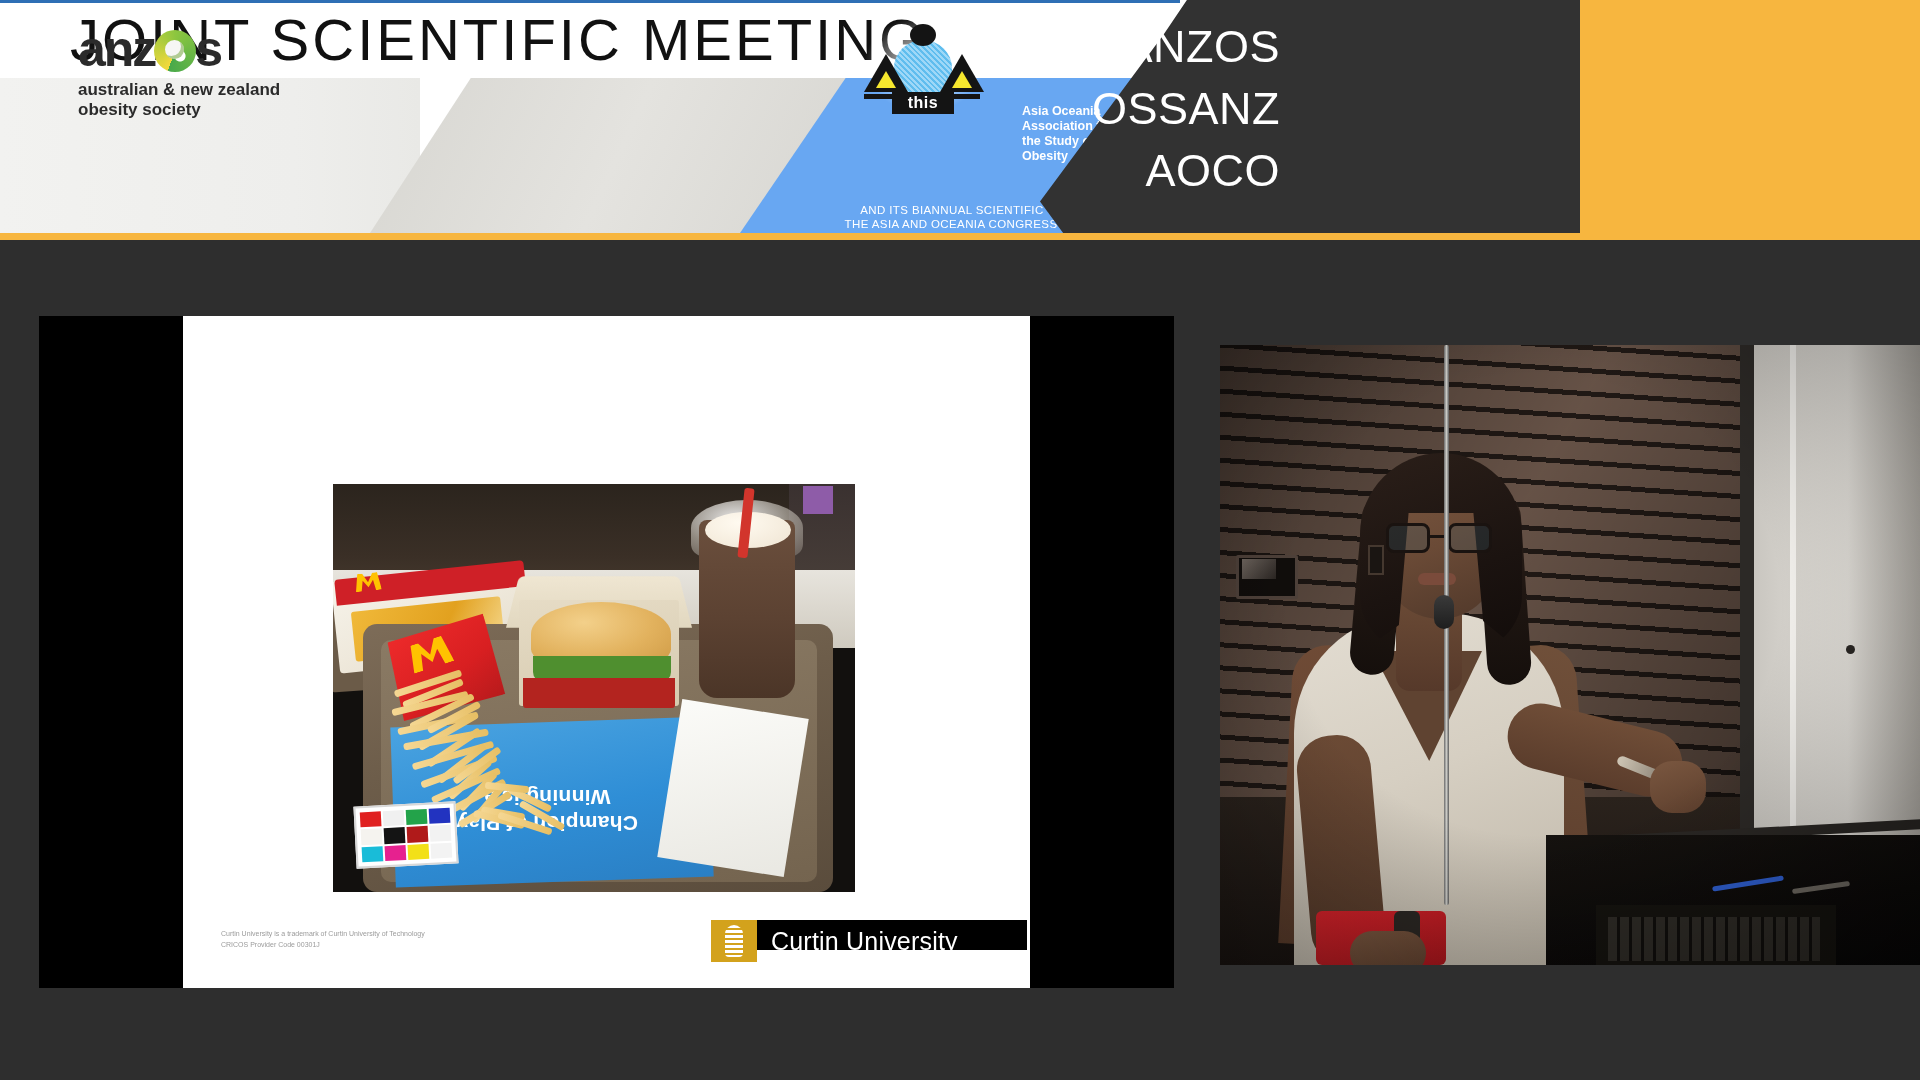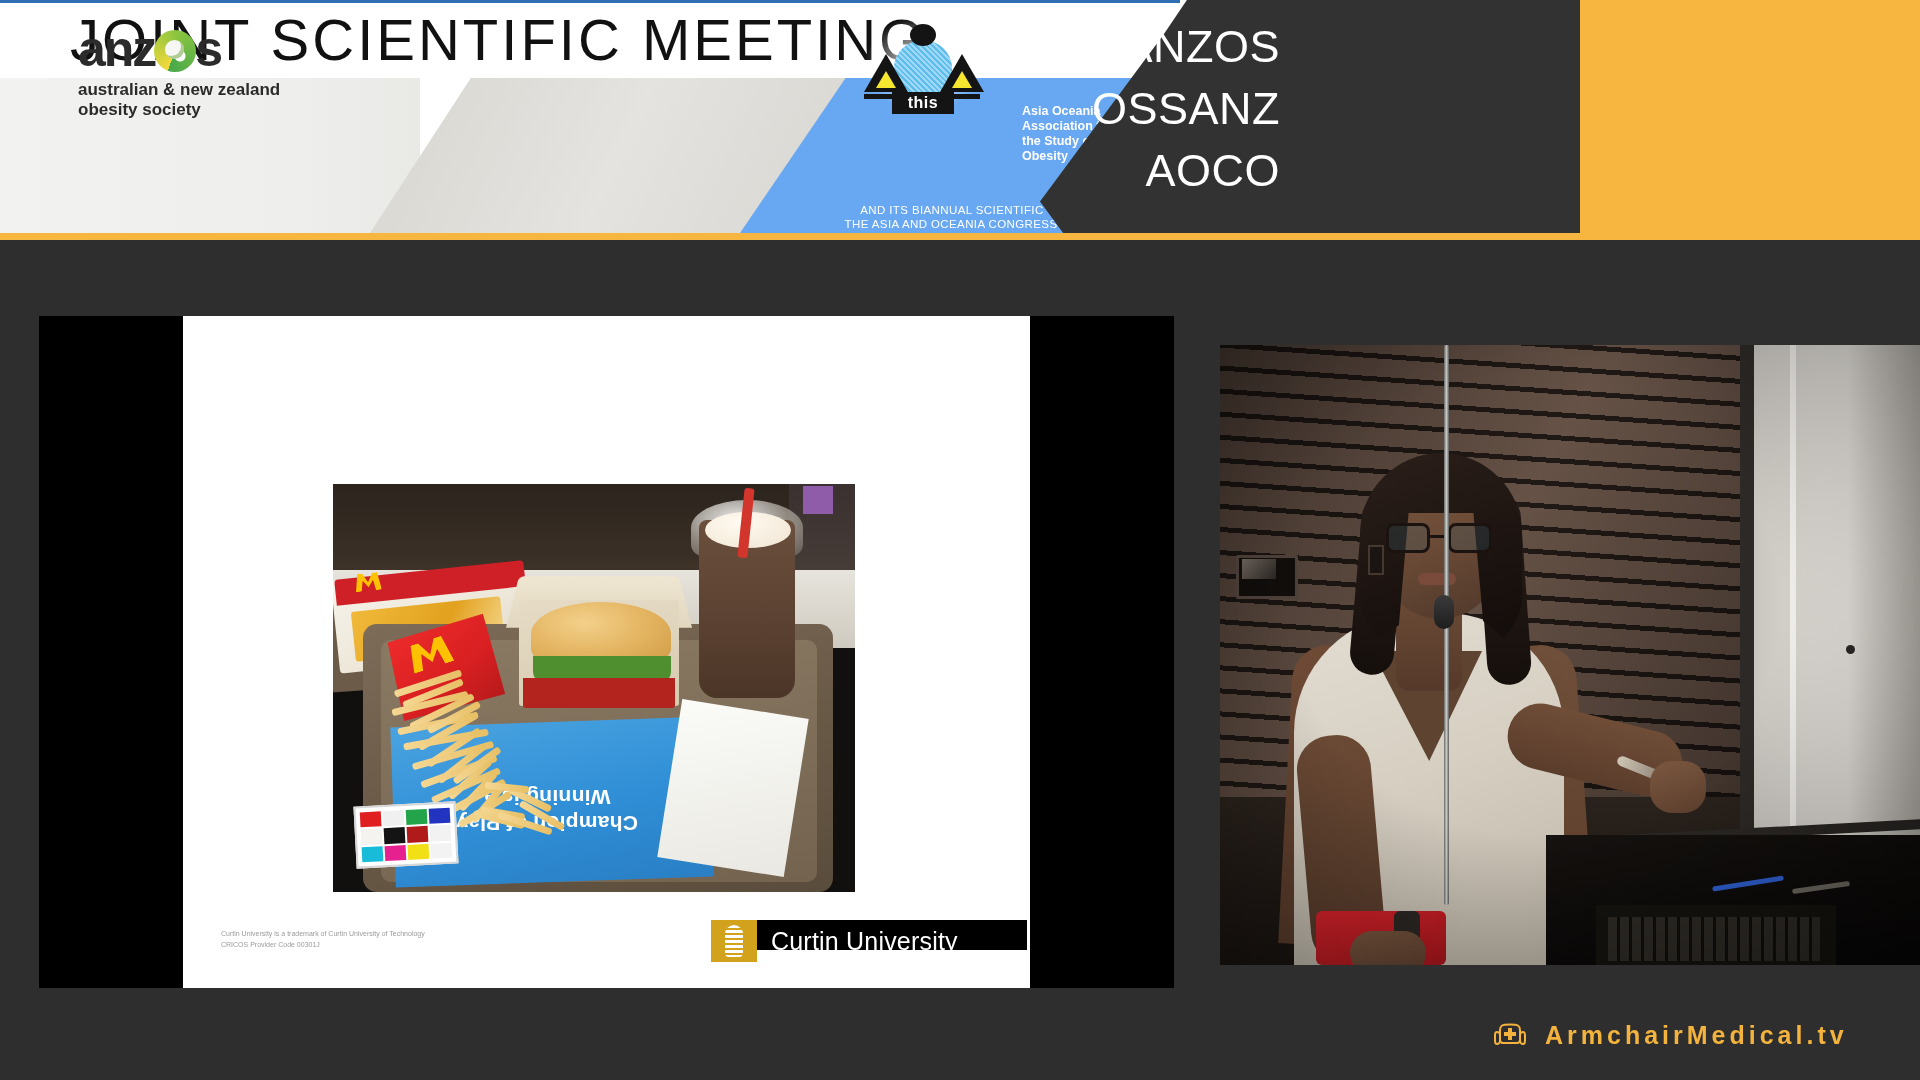--- a/index.html
+++ b/index.html
@@ -409,27 +409,14 @@
     <div class="vp vp-pen"></div>
     <div class="vp vp-pen2"></div>
     <div class="vp vp-laptop"></div>
     <div class="vp vp-keys"></div>
     <div class="vp vp-redbag"></div>
     <div class="vp vp-redbag-h"></div>
     <div class="vp vp-handL"></div>
     <div class="vp vp-vignette"></div>
   </div>
 
-  <div id="watermark">
-    <div id="wm-icon">
-      <svg viewBox="0 0 34 34" width="34" height="34" aria-hidden="true">
-        <g fill="none" stroke="#f3b33c" stroke-width="2">
-          <path d="M7 12c0-4 1.5-5.5 10-5.5S27 8 27 12v10c0 2-1.5 3-3 3H10c-1.5 0-3-1-3-3z"></path>
-          <path d="M4 14c1.6 0 3 1.4 3 3v6c0 1.6-1.4 3-3 3s-2-1.2-2-3v-6c0-1.6.4-3 2-3z"></path>
-          <path d="M30 14c-1.6 0-3 1.4-3 3v6c0 1.6 1.4 3 3 3s2-1.2 2-3v-6c0-1.6-.4-3-2-3z"></path>
-        </g>
-        <path d="M15 10h4v4h4v4h-4v4h-4v-4h-4v-4h4z" fill="#f3b33c"></path>
-      </svg>
-    </div>
-    <div id="wm-text">ArmchairMedical.tv</div>
-  </div>
 
 </div>
 
 </body></html>

